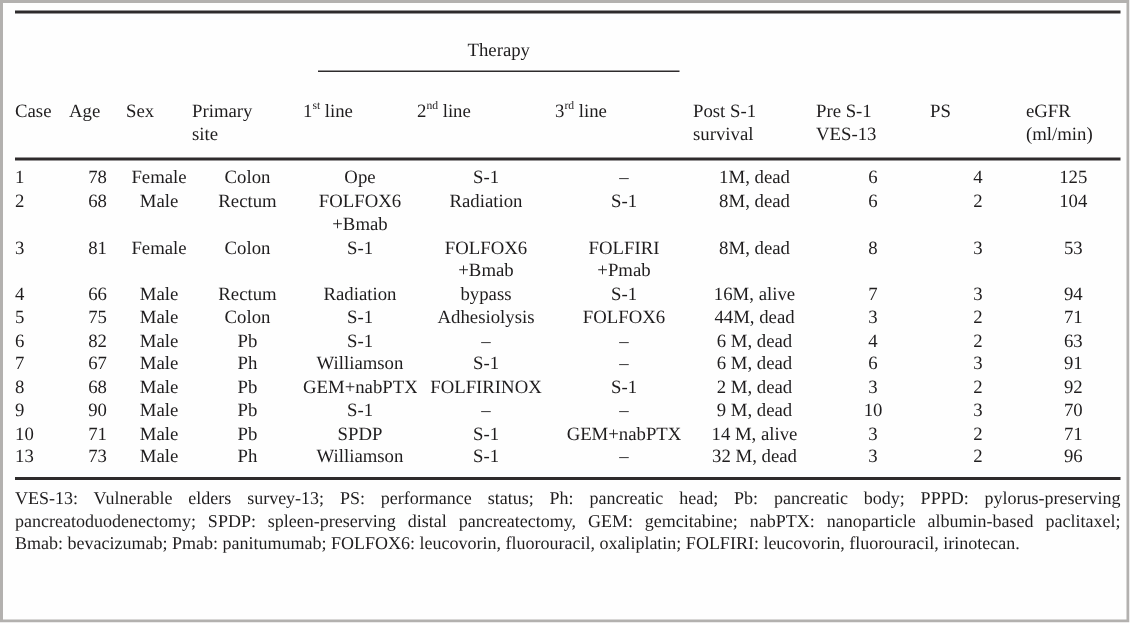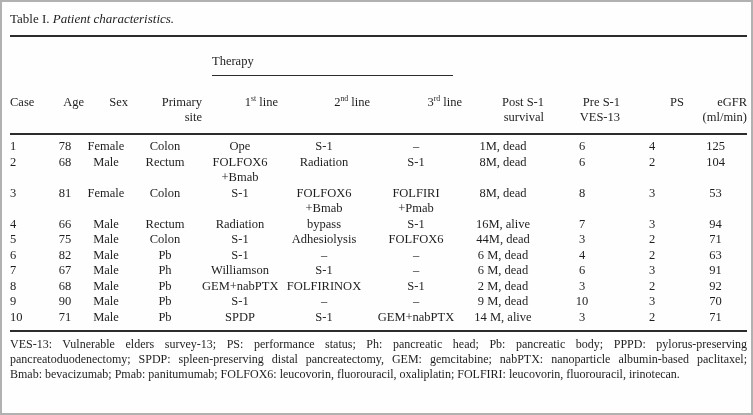--- a/index.html
+++ b/index.html
@@ -30,31 +30,32 @@
   .tbl th, .tbl td {
     margin: 0; padding: 0;
     font-weight: normal;
     vertical-align: top;
     white-space: pre-line;
     overflow: hidden;
   }
   
   tr.spanner-row td { padding-top: 1px; }
   .therapy-spanner {
+    text-align: center;
     line-height: 16px;
     padding-bottom: 6px;
     margin: 0 9px 0 10px;
     border-bottom: 1.5px solid #2e2b2c;
   }
   
   tr.header-row th {
     padding-top: 4px;
     padding-bottom: 8px;
     line-height: 15px;
-    text-align: right;
+    text-align: left;
     border-bottom: 2.5px solid #2e2b2c;
   }
   tr.header-row th.c0 { text-align: left; margin-top: 46px; }
   
   .tbl tbody td {
     line-height: 15.5px;
     text-align: center;
   }
   .tbl tbody td.c0 { text-align: left; }
   .tbl tbody tr:first-child td { padding-top: 4px; }
@@ -70,21 +71,20 @@
     line-height: 15px;
     text-align: justify;
   }
   .footnote .fline.stretch { text-align-last: justify; }
 </style>
 </head>
 <body>
 
 <div class="page">
 
-  <div class="title"><span>Table I.</span><span class="it"> Patient characteristics.</span></div>
 
   <table class="tbl">
     <colgroup>
       <col style="width:36px">
         <col style="width:38px">
         <col style="width:44px">
         <col style="width:74px">
       <col style="width:76px">
         <col style="width:92px">
         <col style="width:92px">
@@ -246,20 +246,33 @@
           <td class="c2">Male</td>
           <td class="c3">Pb</td>
           <td class="c4">SPDP</td>
           <td class="c5">S-1</td>
           <td class="c6">GEM+nabPTX</td>
           <td class="c7">14 M, alive</td>
           <td class="c8">3</td>
           <td class="c9">2</td>
           <td class="c10">71</td>
         </tr>
+        <tr>
+          <td class="c0">13</td>
+          <td class="c1">73</td>
+          <td class="c2">Male</td>
+          <td class="c3">Ph</td>
+          <td class="c4">Williamson</td>
+          <td class="c5">S-1</td>
+          <td class="c6">–</td>
+          <td class="c7">32 M, dead</td>
+          <td class="c8">3</td>
+          <td class="c9">2</td>
+          <td class="c10">96</td>
+        </tr>
       </tbody>
   </table>
 
   <div class="footnote">
     <div class="fline stretch">VES-13: Vulnerable elders survey-13; PS: performance status; Ph: pancreatic head; Pb: pancreatic body; PPPD: pylorus-preserving</div>
     <div class="fline stretch">pancreatoduodenectomy; SPDP: spleen-preserving distal pancreatectomy, GEM: gemcitabine; nabPTX: nanoparticle albumin-based paclitaxel;</div>
     <div class="fline">Bmab: bevacizumab; Pmab: panitumumab; FOLFOX6: leucovorin, fluorouracil, oxaliplatin; FOLFIRI: leucovorin, fluorouracil, irinotecan.</div>
   </div>
 
 </div>

